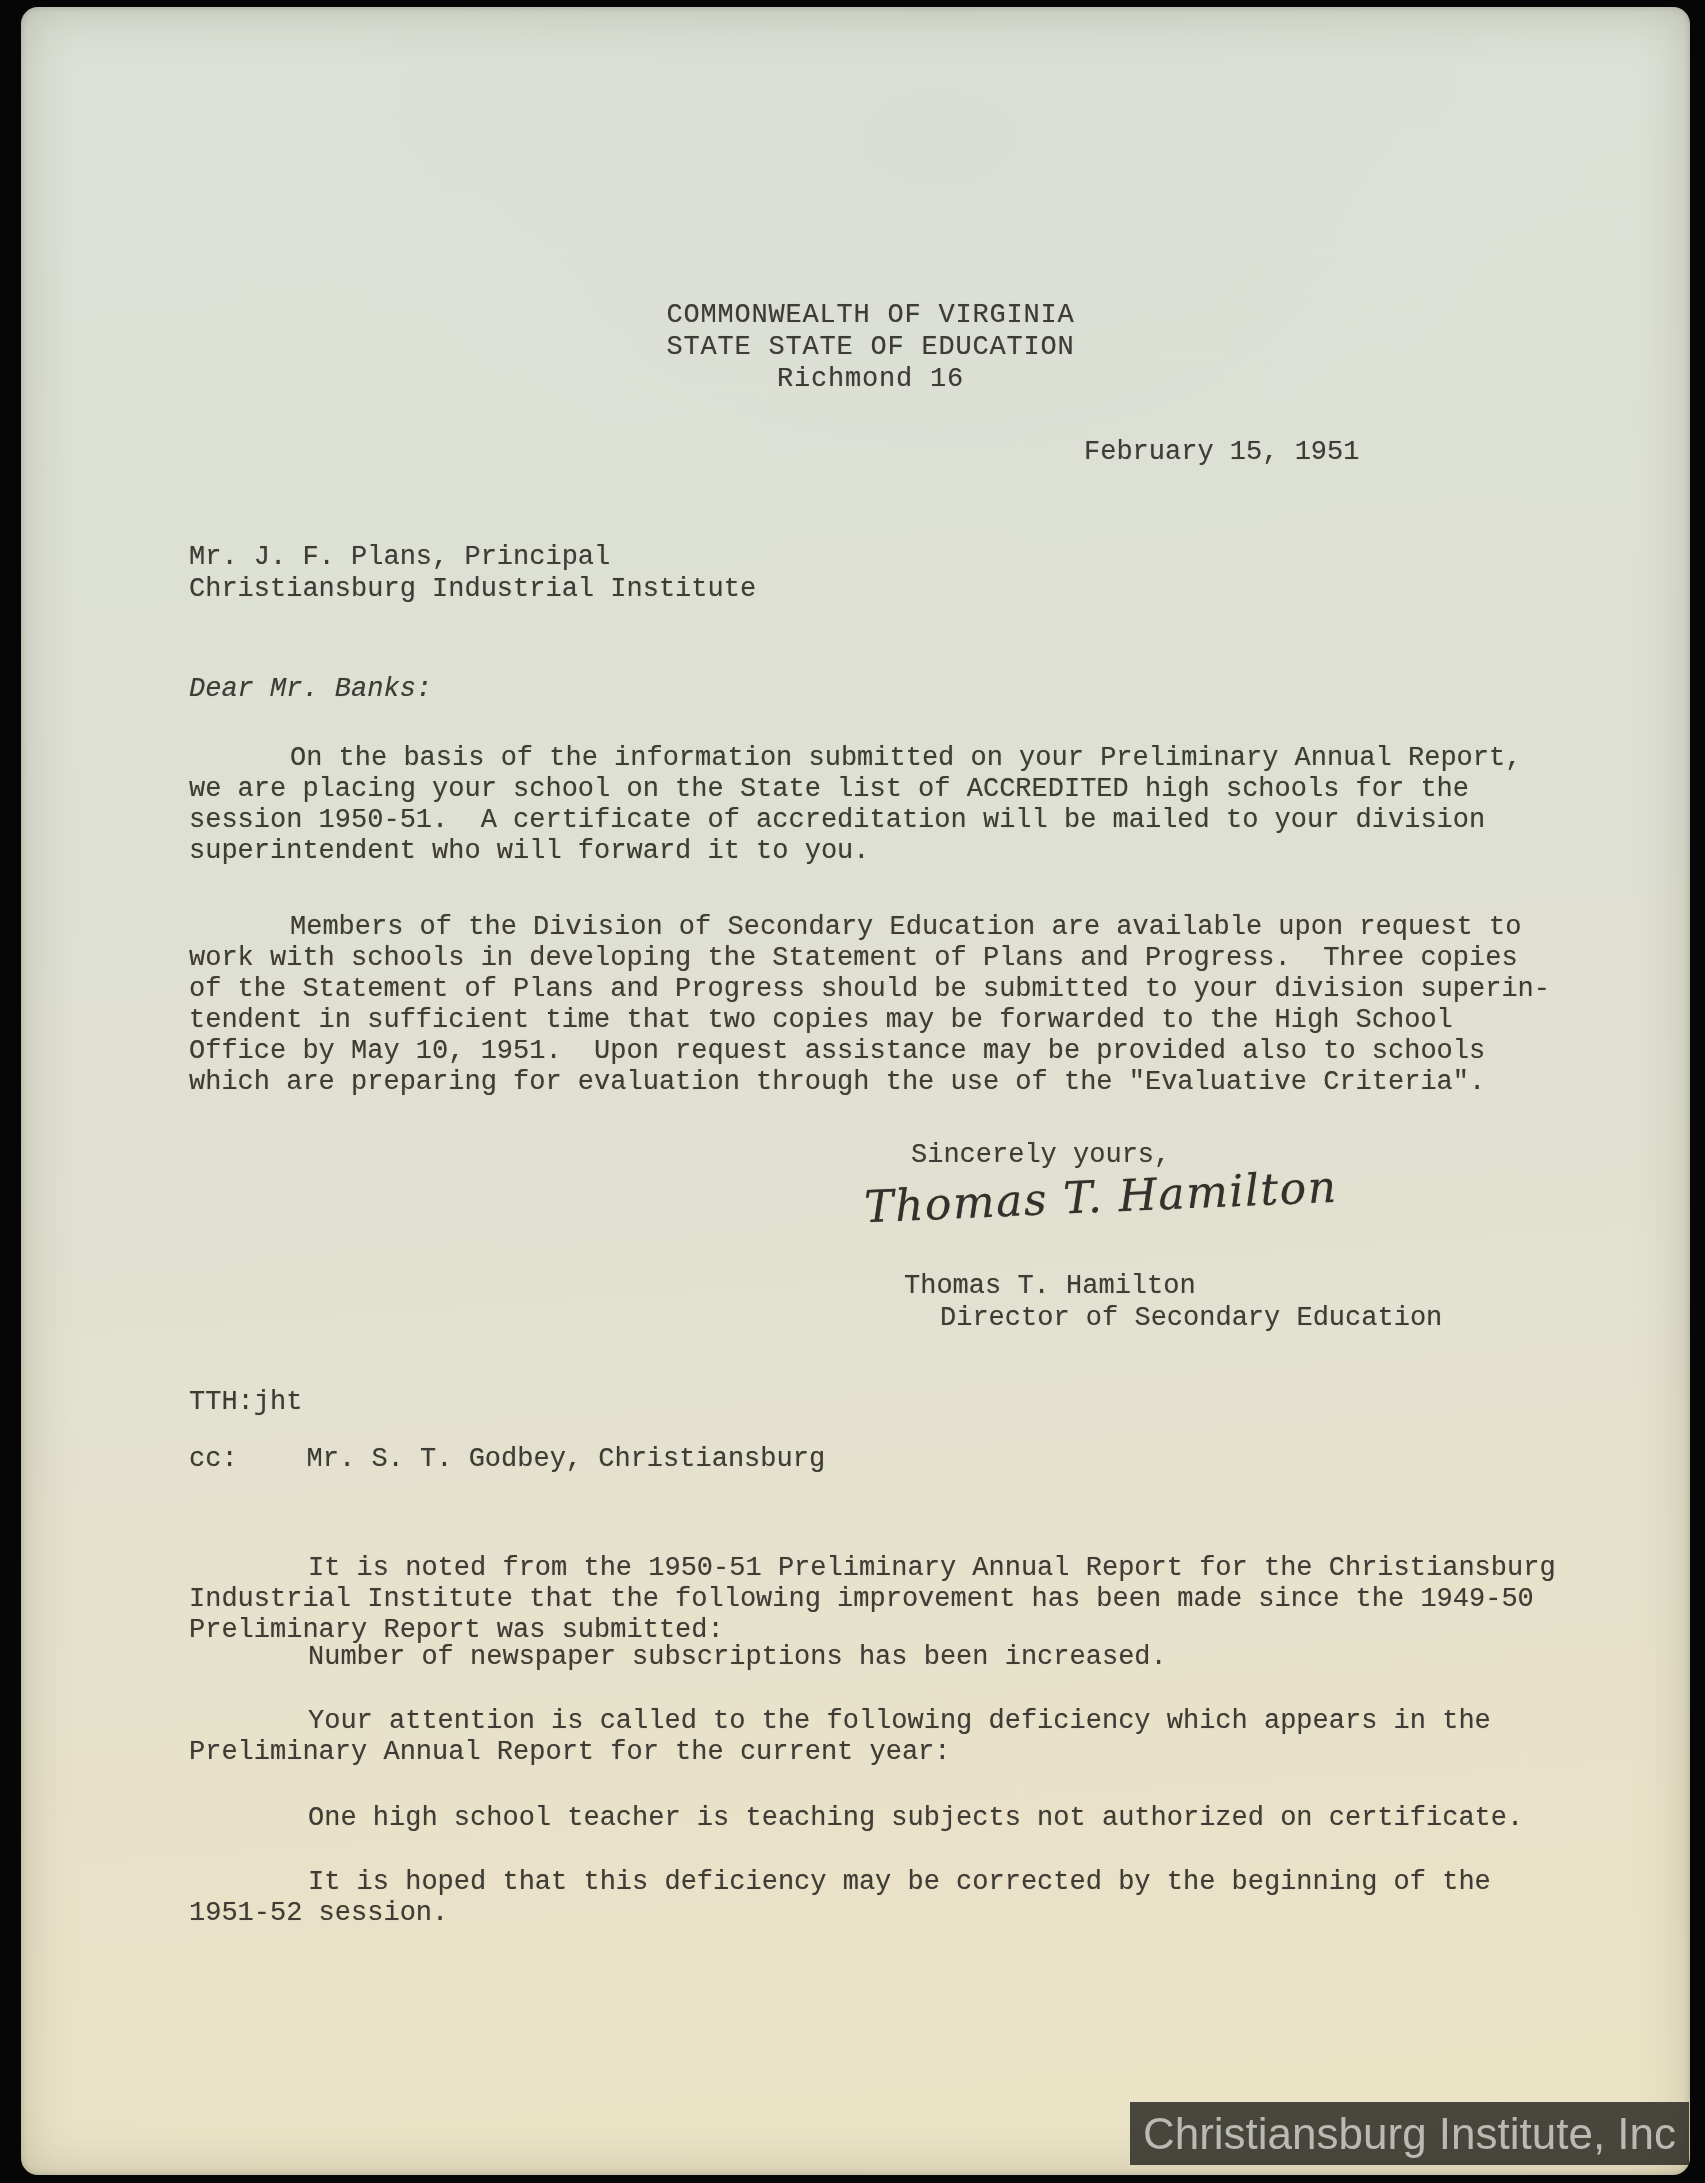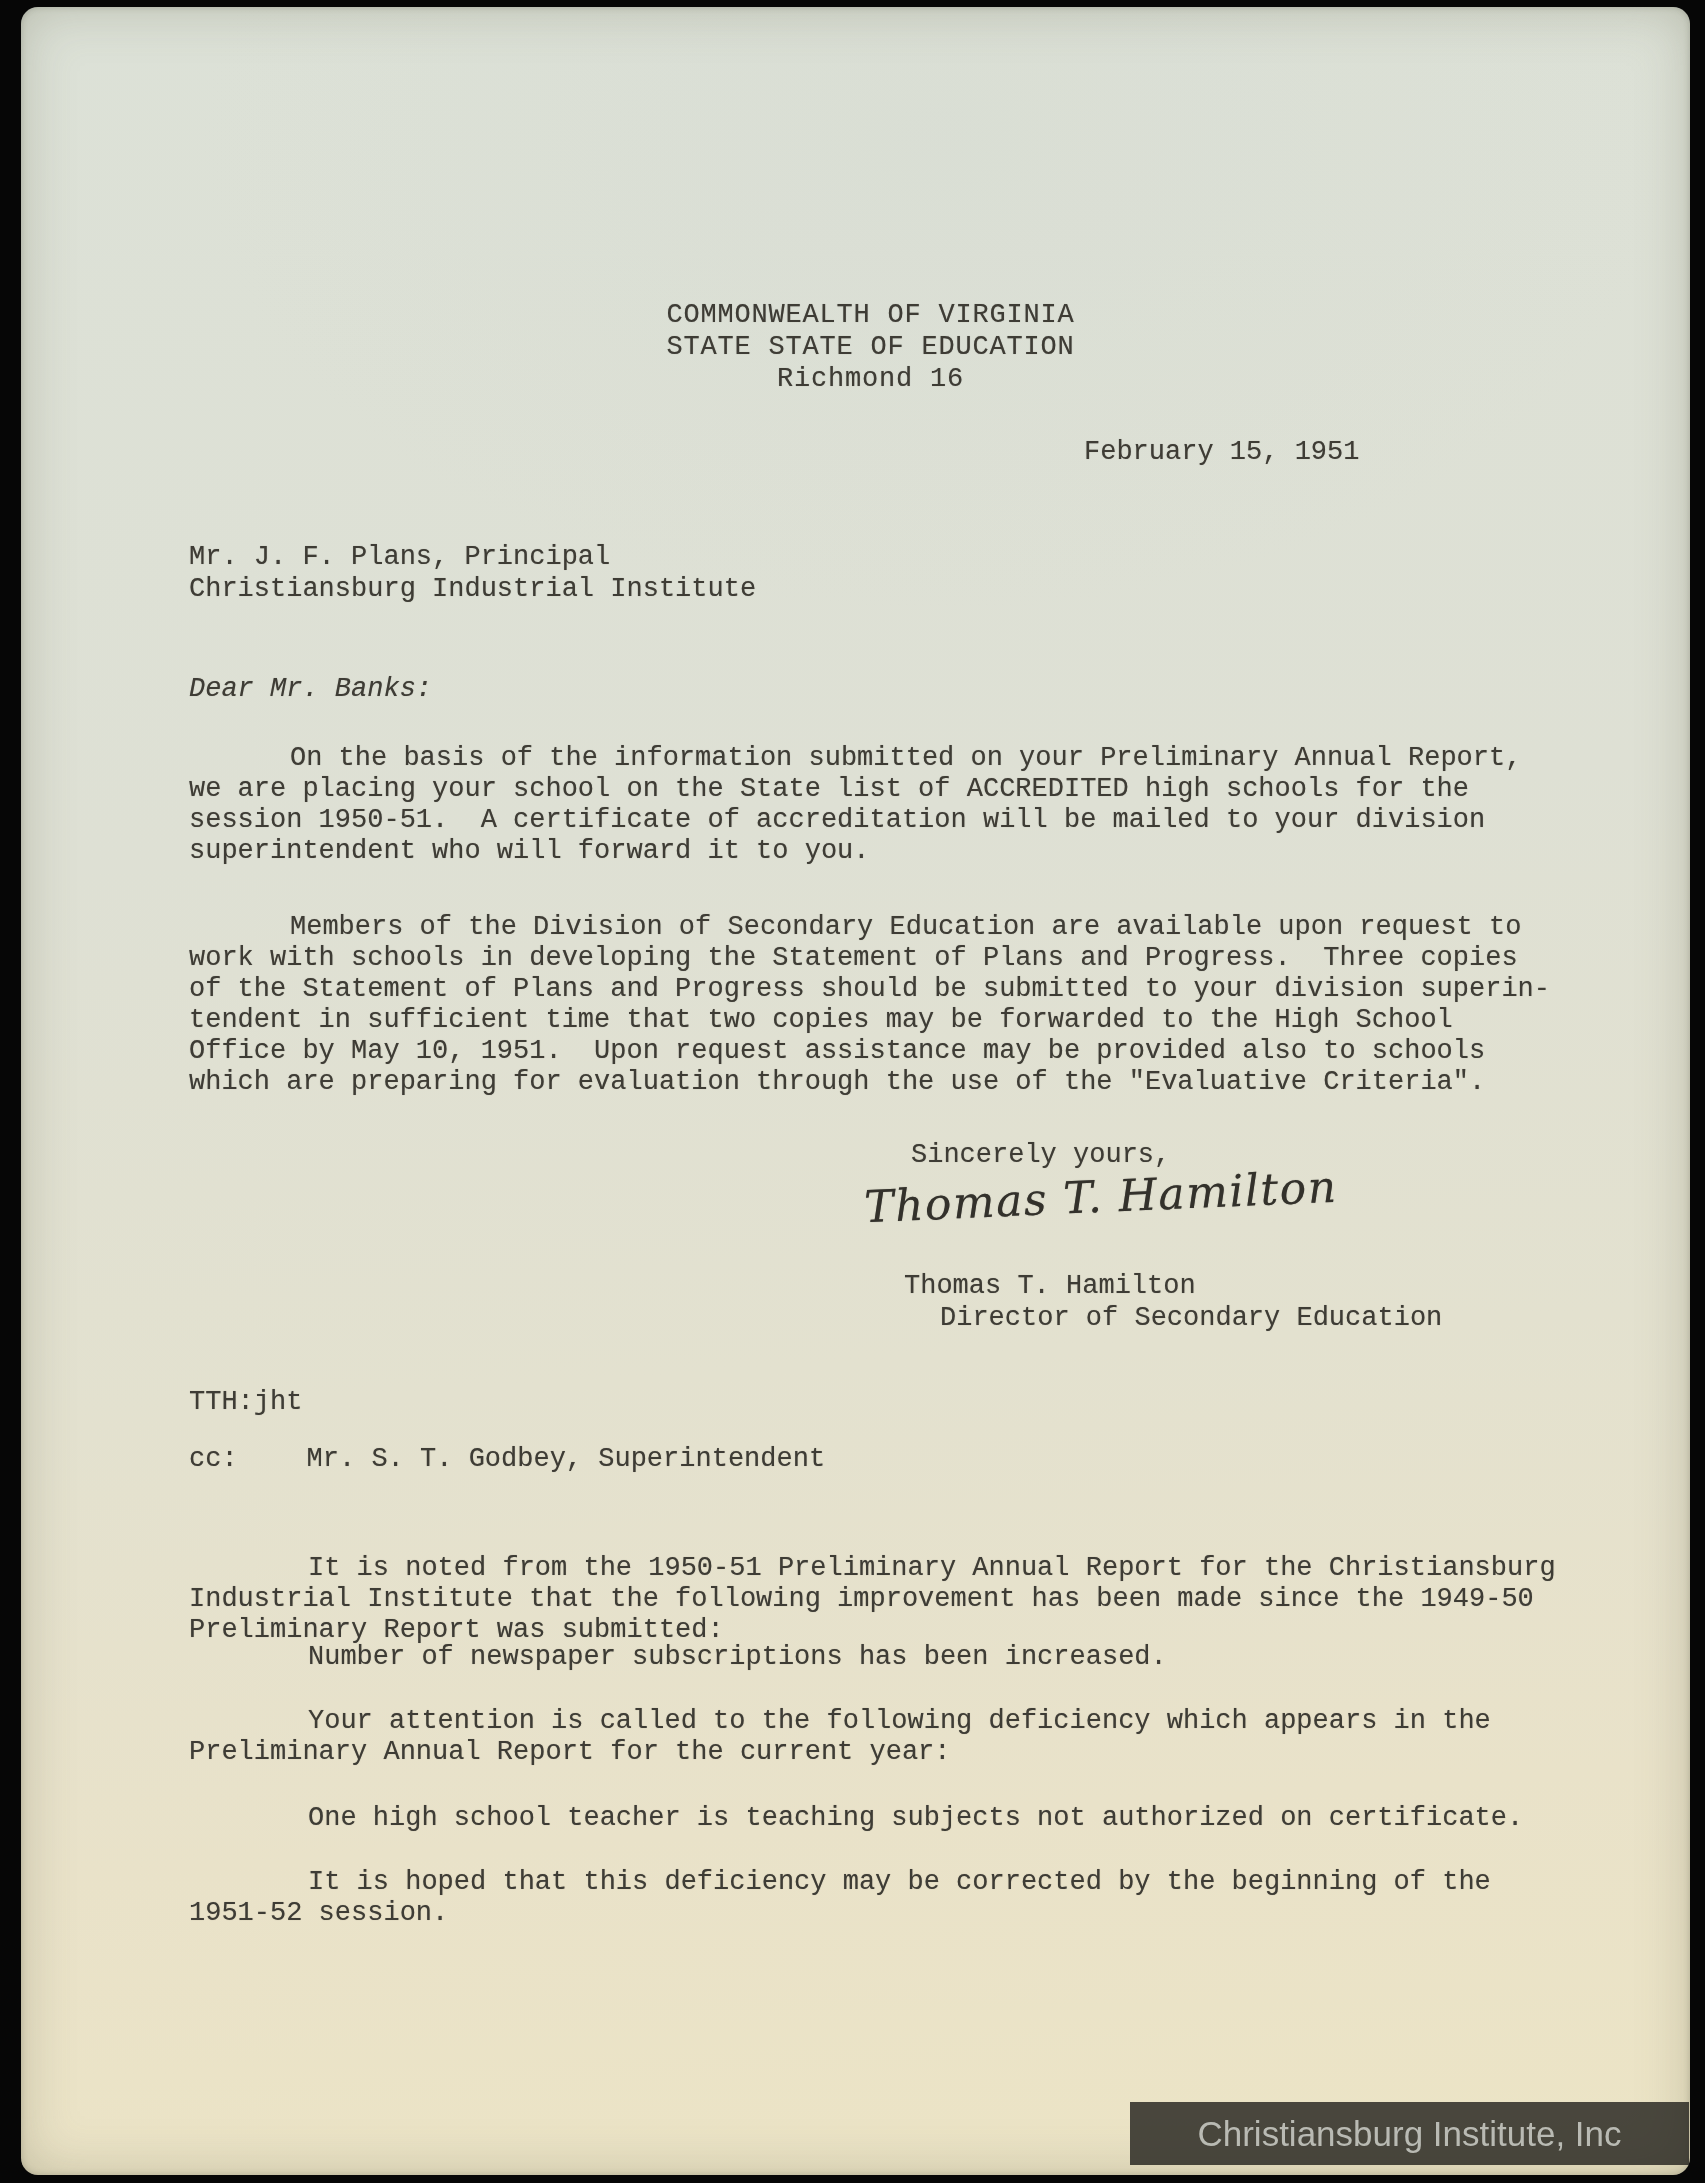--- a/index.html
+++ b/index.html
@@ -78,21 +78,21 @@
   .cc-name      { margin-left: 69px; }
   .watermark {
     position: absolute;
     left: 1130px;
     top: 2102px;
     width: 559px;
     height: 63px;
     background: rgba(36, 35, 31, 0.82);
     color: #b9bab3;
     font-family: "Liberation Sans", sans-serif;
-    font-size: 35px;
+    font-size: 44px;
     display: flex;
     align-items: center;
     justify-content: center;
     text-shadow: none;
   }
 </style>
 </head>
 <body>
 
 <div class="page">
@@ -125,21 +125,21 @@
 which are preparing for evaluation through the use of the "Evaluative Criteria".</div>
 
     <div class="closing">Sincerely yours,</div>
     <div class="signature">Thomas T. Hamilton</div>
     <div class="signer-name">Thomas T. Hamilton</div>
     <div class="signer-title">Director of Secondary Education</div>
 
     <div class="reference">TTH:jht</div>
 
     <div class="cc-line">
-      <span>cc:</span><span class="cc-name">Mr. S. T. Godbey, Superintendent</span>
+      <span>cc:</span><span class="cc-name">Mr. S. T. Godbey, Christiansburg</span>
     </div>
 
     <div class="para note n1">It is noted from the 1950-51 Preliminary Annual Report for the Christiansburg
 Industrial Institute that the following improvement has been made since the 1949-50
 Preliminary Report was submitted:</div>
     <div class="para note n2">Number of newspaper subscriptions has been increased.</div>
     <div class="para note n3">Your attention is called to the following deficiency which appears in the
 Preliminary Annual Report for the current year:</div>
     <div class="para note n4">One high school teacher is teaching subjects not authorized on certificate.</div>
     <div class="para note n5">It is hoped that this deficiency may be corrected by the beginning of the

